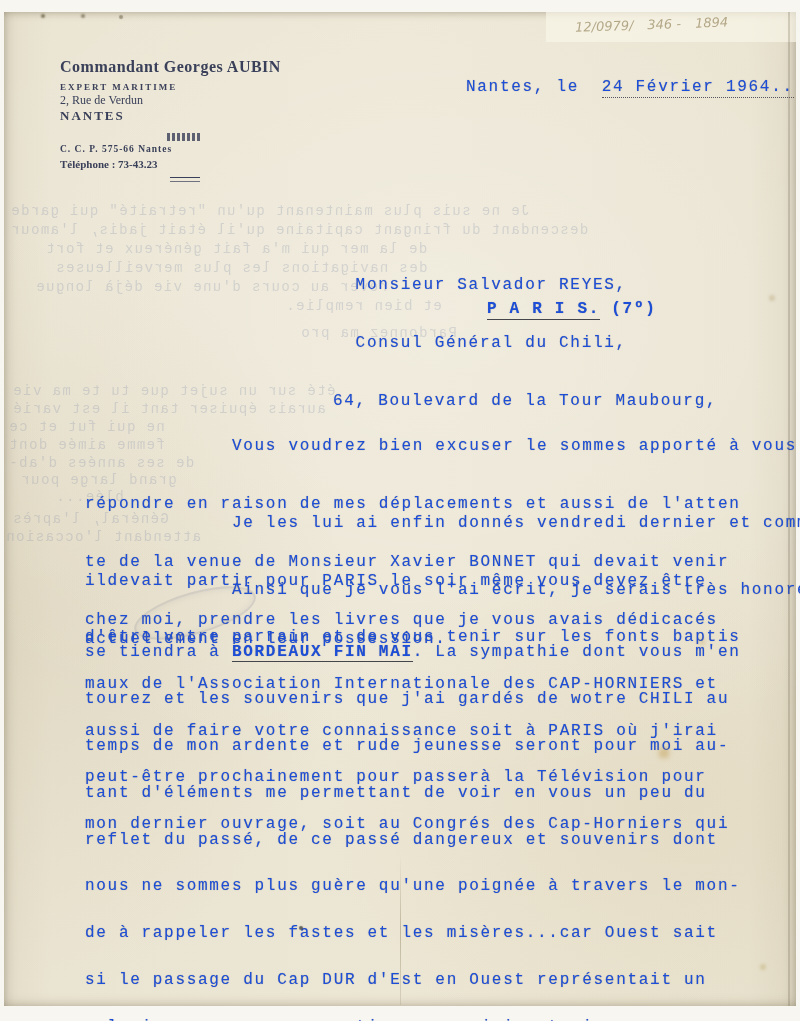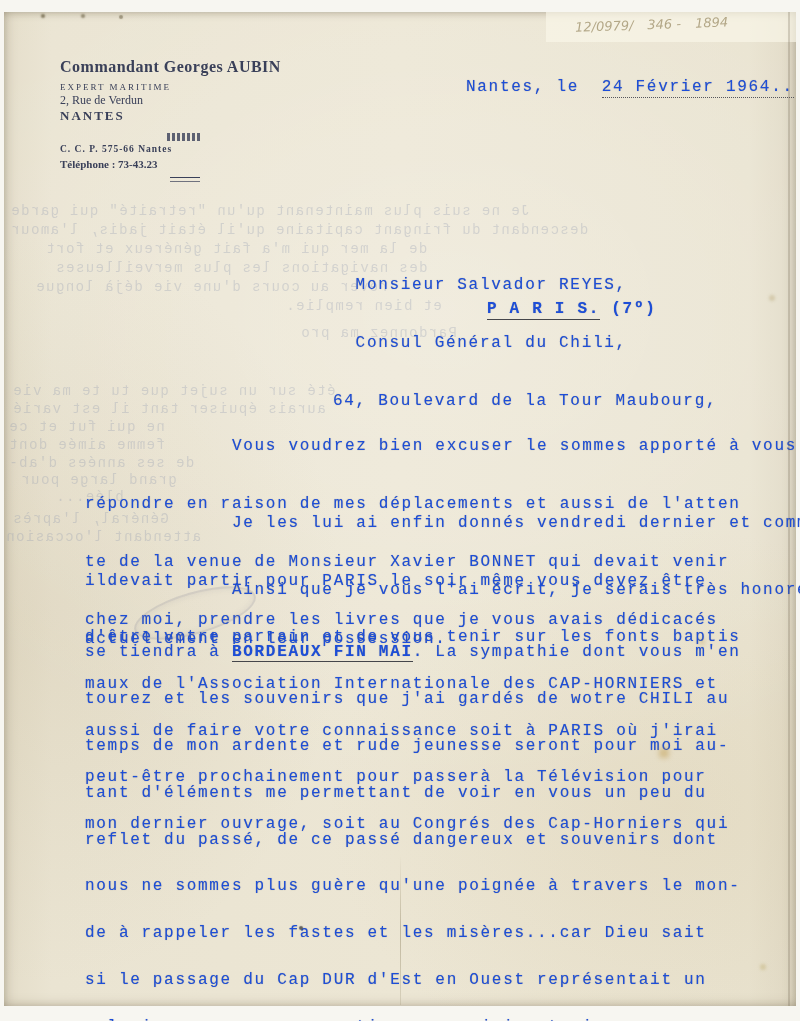--- a/index.html
+++ b/index.html
@@ -13,21 +13,21 @@
       linear-gradient(90deg, #e4ddc9 0%, #eae4d2 6%, #ece6d4 50%, #e9e3d0 94%, #e0d9c5 100%);
     box-shadow: inset 0 6px 10px -6px rgba(120,110,85,.45), inset 0 -8px 12px -8px rgba(120,110,85,.4),
                 inset 8px 0 14px -10px rgba(100,90,70,.5), inset -8px 0 14px -10px rgba(100,90,70,.5);
   }
   .topband{position:absolute;right:4px;top:12px;width:250px;height:30px;background:rgba(250,247,234,.65);}
   .ink{color:#1d4ed8;text-shadow:0 0 1px rgba(70,70,75,.45);}
   .mono{font-family:"Liberation Mono",monospace;font-size:16px;letter-spacing:1.7px;white-space:pre;}
   
   .lh{position:absolute;text-align:left;color:#3a4059;font-family:"Liberation Serif",serif;}
   .lh-name{left:60px;top:58px;width:250px;font-size:16px;font-weight:bold;letter-spacing:.5px;}
-  .lh-title{left:60px;top:82px;width:250px;font-size:9px;letter-spacing:2px;font-weight:normal;}
+  .lh-title{left:60px;top:82px;width:250px;font-size:9px;letter-spacing:2px;font-weight:bold;}
   .lh-addr{left:60px;top:93px;width:250px;font-size:12px;}
   .lh-city{left:60px;top:108px;width:250px;font-size:13px;font-weight:bold;letter-spacing:2px;}
   .lh-smudge{position:absolute;left:167px;top:133px;width:34px;height:8px;opacity:.8;
     background:repeating-linear-gradient(90deg,#3a4059 0 3px,rgba(0,0,0,0) 3px 5px);filter:blur(.4px);}
   .lh-ccp{left:60px;top:144px;width:250px;font-size:9.5px;letter-spacing:1px;font-weight:bold;}
   .lh-tel{left:60px;top:158px;width:250px;font-size:11px;font-weight:bold;}
   .lh-dash{position:absolute;left:170px;top:177px;width:30px;height:3px;border-top:1.5px solid #3a4059;border-bottom:1px solid rgba(58,64,89,.7);}
   
   .pencil{position:absolute;left:575px;top:16px;width:220px;color:#a89b78;
     font-family:"DejaVu Sans",sans-serif;font-style:italic;font-size:13px;transform:rotate(-2deg);opacity:.85;}
@@ -139,21 +139,21 @@
   </div>
 
   <div class="para3 mono ink" style="top:645px;"><span>se tiendra à </span><span class="bold-u">BORDEAUX FIN MAI</span><span>. La sympathie dont vous m'en</span></div>
 
   <div id="para3b" class="para3 mono ink" style="top:661px;">
     <div>tourez et les souvenirs que j'ai gardés de wotre CHILI au</div>
     <div>temps de mon ardente et rude jeunesse seront pour moi au-</div>
     <div>tant d'éléments me permettant de voir en vous un peu du</div>
     <div>reflet du passé, de ce passé dangereux et souvenirs dont</div>
     <div>nous ne sommes plus guère qu'une poignée à travers le mon-</div>
-    <div>de à rappeler les fastes et les misères...car Dieu sait</div>
+    <div>de à rappeler les fastes et les misères...car Ouest sait</div>
     <div>si le passage du Cap DUR d'Est en Ouest représentait un</div>
     <div>calvaire que nous supportions avec joie et vigueur sous</div>
     
     
     
     
     
     
     
   </div>

